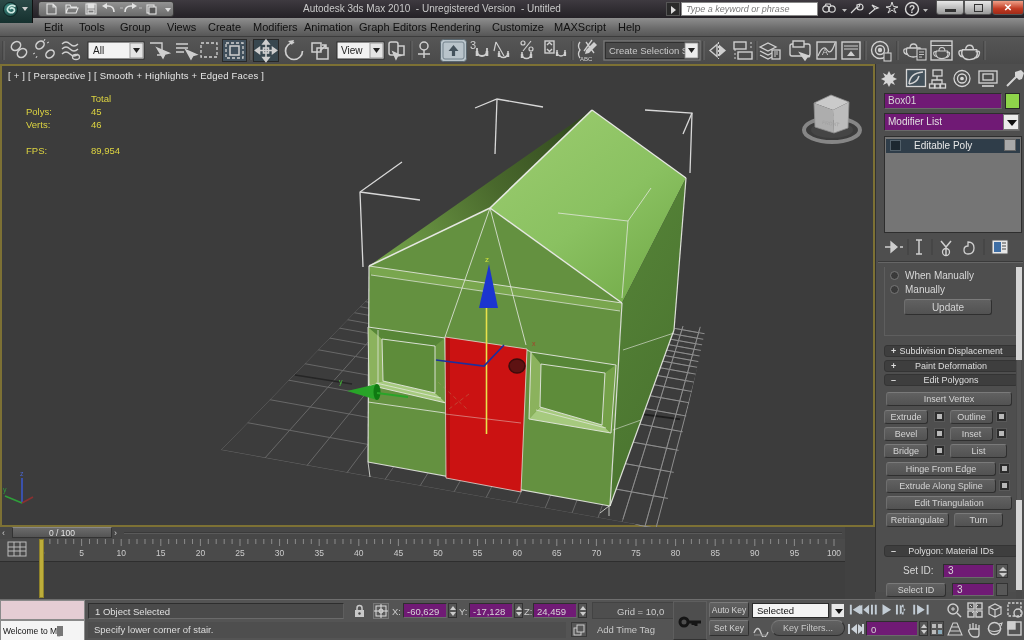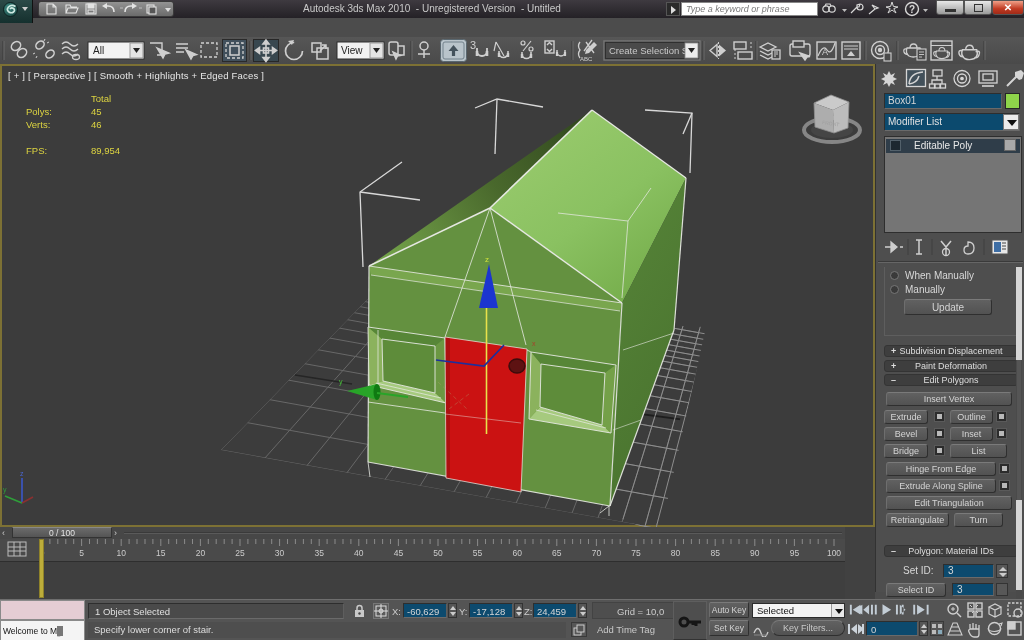--- a/index.html
+++ b/index.html
@@ -1,19 +1,19 @@
 <!DOCTYPE html>
 <html><head><meta charset="utf-8">
 <style>
 *{margin:0;padding:0;box-sizing:border-box}
 html,body{width:1024px;height:640px;overflow:hidden;background:#4c4c4c;
 font-family:"Liberation Sans",sans-serif;-webkit-font-smoothing:antialiased}
 .abs{position:absolute}
 #stage{position:relative;width:1024px;height:640px}
-.fld{background:#0c4a6e;border:1px solid #2e2e2e;border-bottom-color:#6a6a6a;border-right-color:#5e5e5e;color:#d6d6d6}
+.fld{background:#701a75;border:1px solid #2e2e2e;border-bottom-color:#6a6a6a;border-right-color:#5e5e5e;color:#d6d6d6}
 .btn{background:linear-gradient(#616161,#525252);border:1px solid #2f2f2f;border-top-color:#7a7a7a;border-left-color:#6e6e6e;border-radius:3px;color:#d4d4d4;text-align:center}
 .rollout{background:#3e3e3e;border-radius:3px;border:1px solid #343434;color:#dedede;text-align:center}
 </style></head>
 <body>
 <div id="stage">
 
 <div class="abs" style="left:0;top:0;width:1024px;height:18px;background:linear-gradient(#3e3a40,#242126)">
  <div class="abs" style="left:0;top:0;width:33px;height:23px;background:linear-gradient(#2c4a48,#15302e);border-right:1px solid #111;z-index:5">
   <div class="abs" style="left:3px;top:2px;width:15px;height:15px;border-radius:50%;background:radial-gradient(circle at 35% 35%,#3f8d85,#143b38);border:1px solid #0d2422"></div>
   <svg class="abs" style="left:3px;top:2px" width="17" height="17">
@@ -59,20 +59,34 @@
   <path d="M22,8 l5,0 -2.5,3 z M103,8 l5,0 -2.5,3 z" fill="#bbb"></path>
  </svg>
  <div class="abs" style="left:936px;top:0;width:28px;height:15px;background:linear-gradient(#e8e8e8,#9a9a9a);border:1px solid #555;border-radius:0 0 3px 3px">
         <div class="abs" style="left:8px;top:8px;width:11px;height:3px;background:#333"></div>
       </div>
  <div class="abs" style="left:964px;top:0;width:28px;height:15px;background:linear-gradient(#e8e8e8,#9a9a9a);border:1px solid #555;border-radius:0 0 3px 3px">
         <div class="abs" style="left:9px;top:3px;width:9px;height:8px;border:1.5px solid #333"></div>
       </div>
  <div class="abs" style="left:992px;top:0;width:32px;height:15px;background:linear-gradient(#f0a088,#c03a22 60%,#a02a18);border:1px solid #555;border-radius:0 0 3px 3px;color:#fff;font-weight:bold;font-size:10px;text-align:center;line-height:14px">✕</div>
 </div>
+<div class="abs" style="left:0;top:18px;width:1024px;height:19px;background:linear-gradient(#8e8e8e,#6a6a6a 60%,#575757);border-bottom:1px solid #3c3c3c">
+      <div class="abs" style="left:44px;top:3px;font-size:11px;color:#101010">Edit</div>
+      <div class="abs" style="left:79px;top:3px;font-size:11px;color:#101010">Tools</div>
+      <div class="abs" style="left:120px;top:3px;font-size:11px;color:#101010">Group</div>
+      <div class="abs" style="left:167px;top:3px;font-size:11px;color:#101010">Views</div>
+      <div class="abs" style="left:208px;top:3px;font-size:11px;color:#101010">Create</div>
+      <div class="abs" style="left:253px;top:3px;font-size:11px;color:#101010">Modifiers</div>
+      <div class="abs" style="left:304px;top:3px;font-size:11px;color:#101010">Animation</div>
+      <div class="abs" style="left:359px;top:3px;font-size:11px;color:#101010">Graph Editors</div>
+      <div class="abs" style="left:430px;top:3px;font-size:11px;color:#101010">Rendering</div>
+      <div class="abs" style="left:492px;top:3px;font-size:11px;color:#101010">Customize</div>
+      <div class="abs" style="left:554px;top:3px;font-size:11px;color:#101010">MAXScript</div>
+      <div class="abs" style="left:618px;top:3px;font-size:11px;color:#101010">Help</div>
+    </div>
     <div class="abs" style="left:0;top:37px;width:1024px;height:27px;background:linear-gradient(#565656,#4a4a4a)">
       <svg class="abs" style="left:0;top:0" width="1024" height="27">
         <line x1="3" y1="4" x2="3" y2="23" stroke="#3a3a3a"></line>
         <line x1="4" y1="4" x2="4" y2="23" stroke="#6a6a6a"></line>
         <g stroke="#cfcfcf" fill="none" stroke-width="1.6">
           <ellipse cx="16" cy="9" rx="5" ry="4" transform="rotate(-40 16 9)"></ellipse>
           <ellipse cx="22" cy="16" rx="5" ry="4" transform="rotate(-40 22 16)"></ellipse>
         </g>
         <g stroke="#cfcfcf" fill="none" stroke-width="1.6">
           <ellipse cx="40" cy="8" rx="4.5" ry="3.5" transform="rotate(-40 40 8)"></ellipse>
@@ -710,21 +724,21 @@
         </svg></div>
       <div class="abs" style="left:597px;top:24px;font-size:9.5px;color:#c9c9c9">Add Time Tag</div>
       <div class="abs" style="left:673px;top:1px;width:34px;height:39px;background:#4e4e4e;border:1px solid #5e5e5e;border-bottom-color:#333"><svg width="32" height="37">
           <g fill="none" stroke="#151515" stroke-width="3">
             <circle cx="10" cy="20" r="4"></circle>
             <path d="M14,20 h13 m-5,0 v4 m-3,-4 v3"></path>
           </g>
         </svg></div>
       <div class="abs btn" style="left:709px;top:2px;width:40px;height:16px;font-size:8.5px;line-height:15px;border-radius:2px;white-space:nowrap">Auto Key</div>
       <div class="abs btn" style="left:709px;top:20px;width:40px;height:16px;font-size:8.5px;line-height:15px;border-radius:2px;white-space:nowrap">Set Key</div>
-      <div class="abs" style="left:752px;top:3px;width:93px;height:15px;background:#f4f4f4;border:1px solid #2c2c2c;font-size:9.5px;color:#111;padding:1px 0 0 4px">Selected<div class="abs" style="left:78px;top:0px;width:13px;height:13px;background:#e8e8e8;border-left:1px solid #999">
+      <div class="abs" style="left:752px;top:3px;width:77px;height:15px;background:#f4f4f4;border:1px solid #2c2c2c;font-size:9.5px;color:#111;padding:1px 0 0 4px">Selected<div class="abs" style="left:78px;top:0px;width:13px;height:13px;background:#e8e8e8;border-left:1px solid #999">
           <div class="abs" style="left:3px;top:5px;width:0;height:0;border-left:4px solid transparent;border-right:4px solid transparent;border-top:5px solid #111"></div>
         </div></div>
       <svg class="abs" style="left:752px;top:21px" width="18" height="16">
         <path d="M2,12 q4,-9 7,0 t7,-1" fill="none" stroke="#ccc" stroke-width="1.3"></path>
         <path d="M2,14 h13" stroke="#888"></path>
       </svg>
       <div class="abs btn" style="left:771px;top:20px;width:74px;height:16px;font-size:9px;line-height:15px;border-radius:8px;color:#c9c9c9;white-space:nowrap">Key Filters...</div>
       <svg class="abs" style="left:847px;top:1px" width="90" height="18">
         <g fill="#c3cdd6" transform="scale(0.96)">
           <path d="M3,4 v10 l2,0 0,-10 z M14,4 l-8,5 8,5 z M16,4 l-8,5 8,5 z" transform="translate(0,0)"></path>

